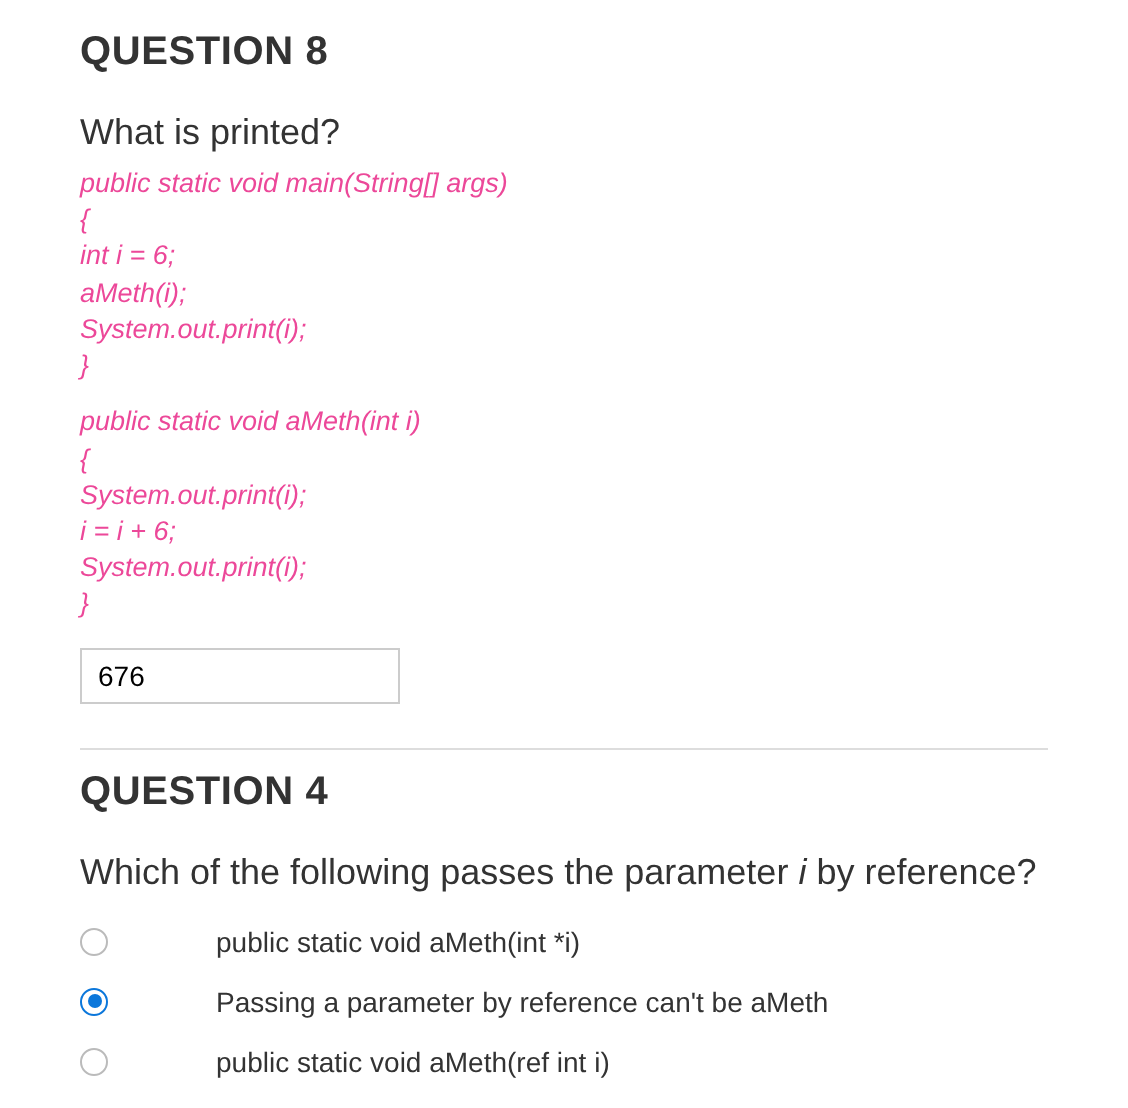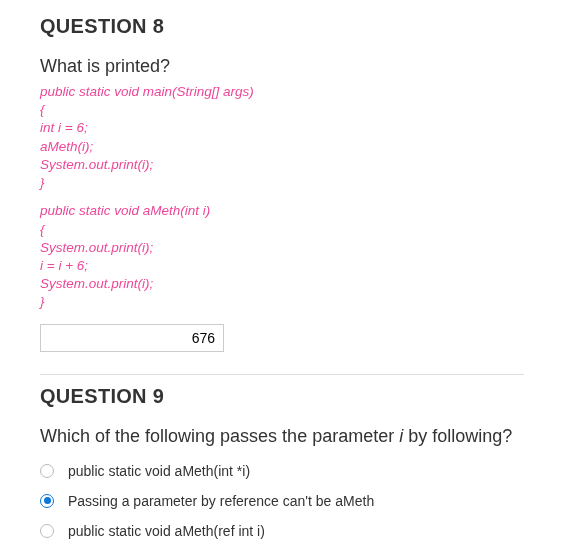--- a/index.html
+++ b/index.html
@@ -28,39 +28,39 @@
     }
     .code {
       font-style: italic;
       font-size: 13.5px;
       line-height: 1.35;
       color: #ec4899;
       margin-bottom: 10px;
       white-space: pre;
     }
     .answer-input {
-      width: 184px;
+      width: 160px;
       height: 28px;
       border: 1px solid #ccc;
       padding: 4px 8px;
       font-size: 14px;
       font-family: inherit;
       margin-top: 2px;
-      text-align: right;
     }
     .divider {
       border: none;
       border-top: 1px solid #ddd;
       margin: 0 20px;
     }
     .option-row {
       display: flex;
       align-items: center;
       margin-bottom: 14px;
       cursor: pointer;
+      gap: 40px;
     }
     .radio {
       width: 14px;
       height: 14px;
       border: 1.5px solid #bbb;
       border-radius: 50%;
       margin-right: 14px;
       display: inline-flex;
       align-items: center;
       justify-content: center;
@@ -103,23 +103,23 @@
 System.out.print(i);
 i = i + 6;
 System.out.print(i);
 }</div>
   <input type="text" class="answer-input" value="676" style="">
 </div>
 
 <hr class="divider">
 
 <div class="question-block">
-  <div class="question-title">QUESTION 9</div>
+  <div class="question-title">QUESTION 4</div>
   <div class="prompt q9-prompt">
-    <span>Which of the following passes the parameter </span><span class="ital">i</span><span> by following?</span>
+    <span>Which of the following passes the parameter </span><span class="ital">i</span><span> by reference?</span>
   </div>
   <div id="q9-options">
       <div class="option-row">
         <span class="radio"></span>
         <span class="option-label">public static void aMeth(int *i)</span>
       </div>
       <div class="option-row">
         <span class="radio selected"></span>
         <span class="option-label">Passing a parameter by reference can't be aMeth</span>
       </div>

